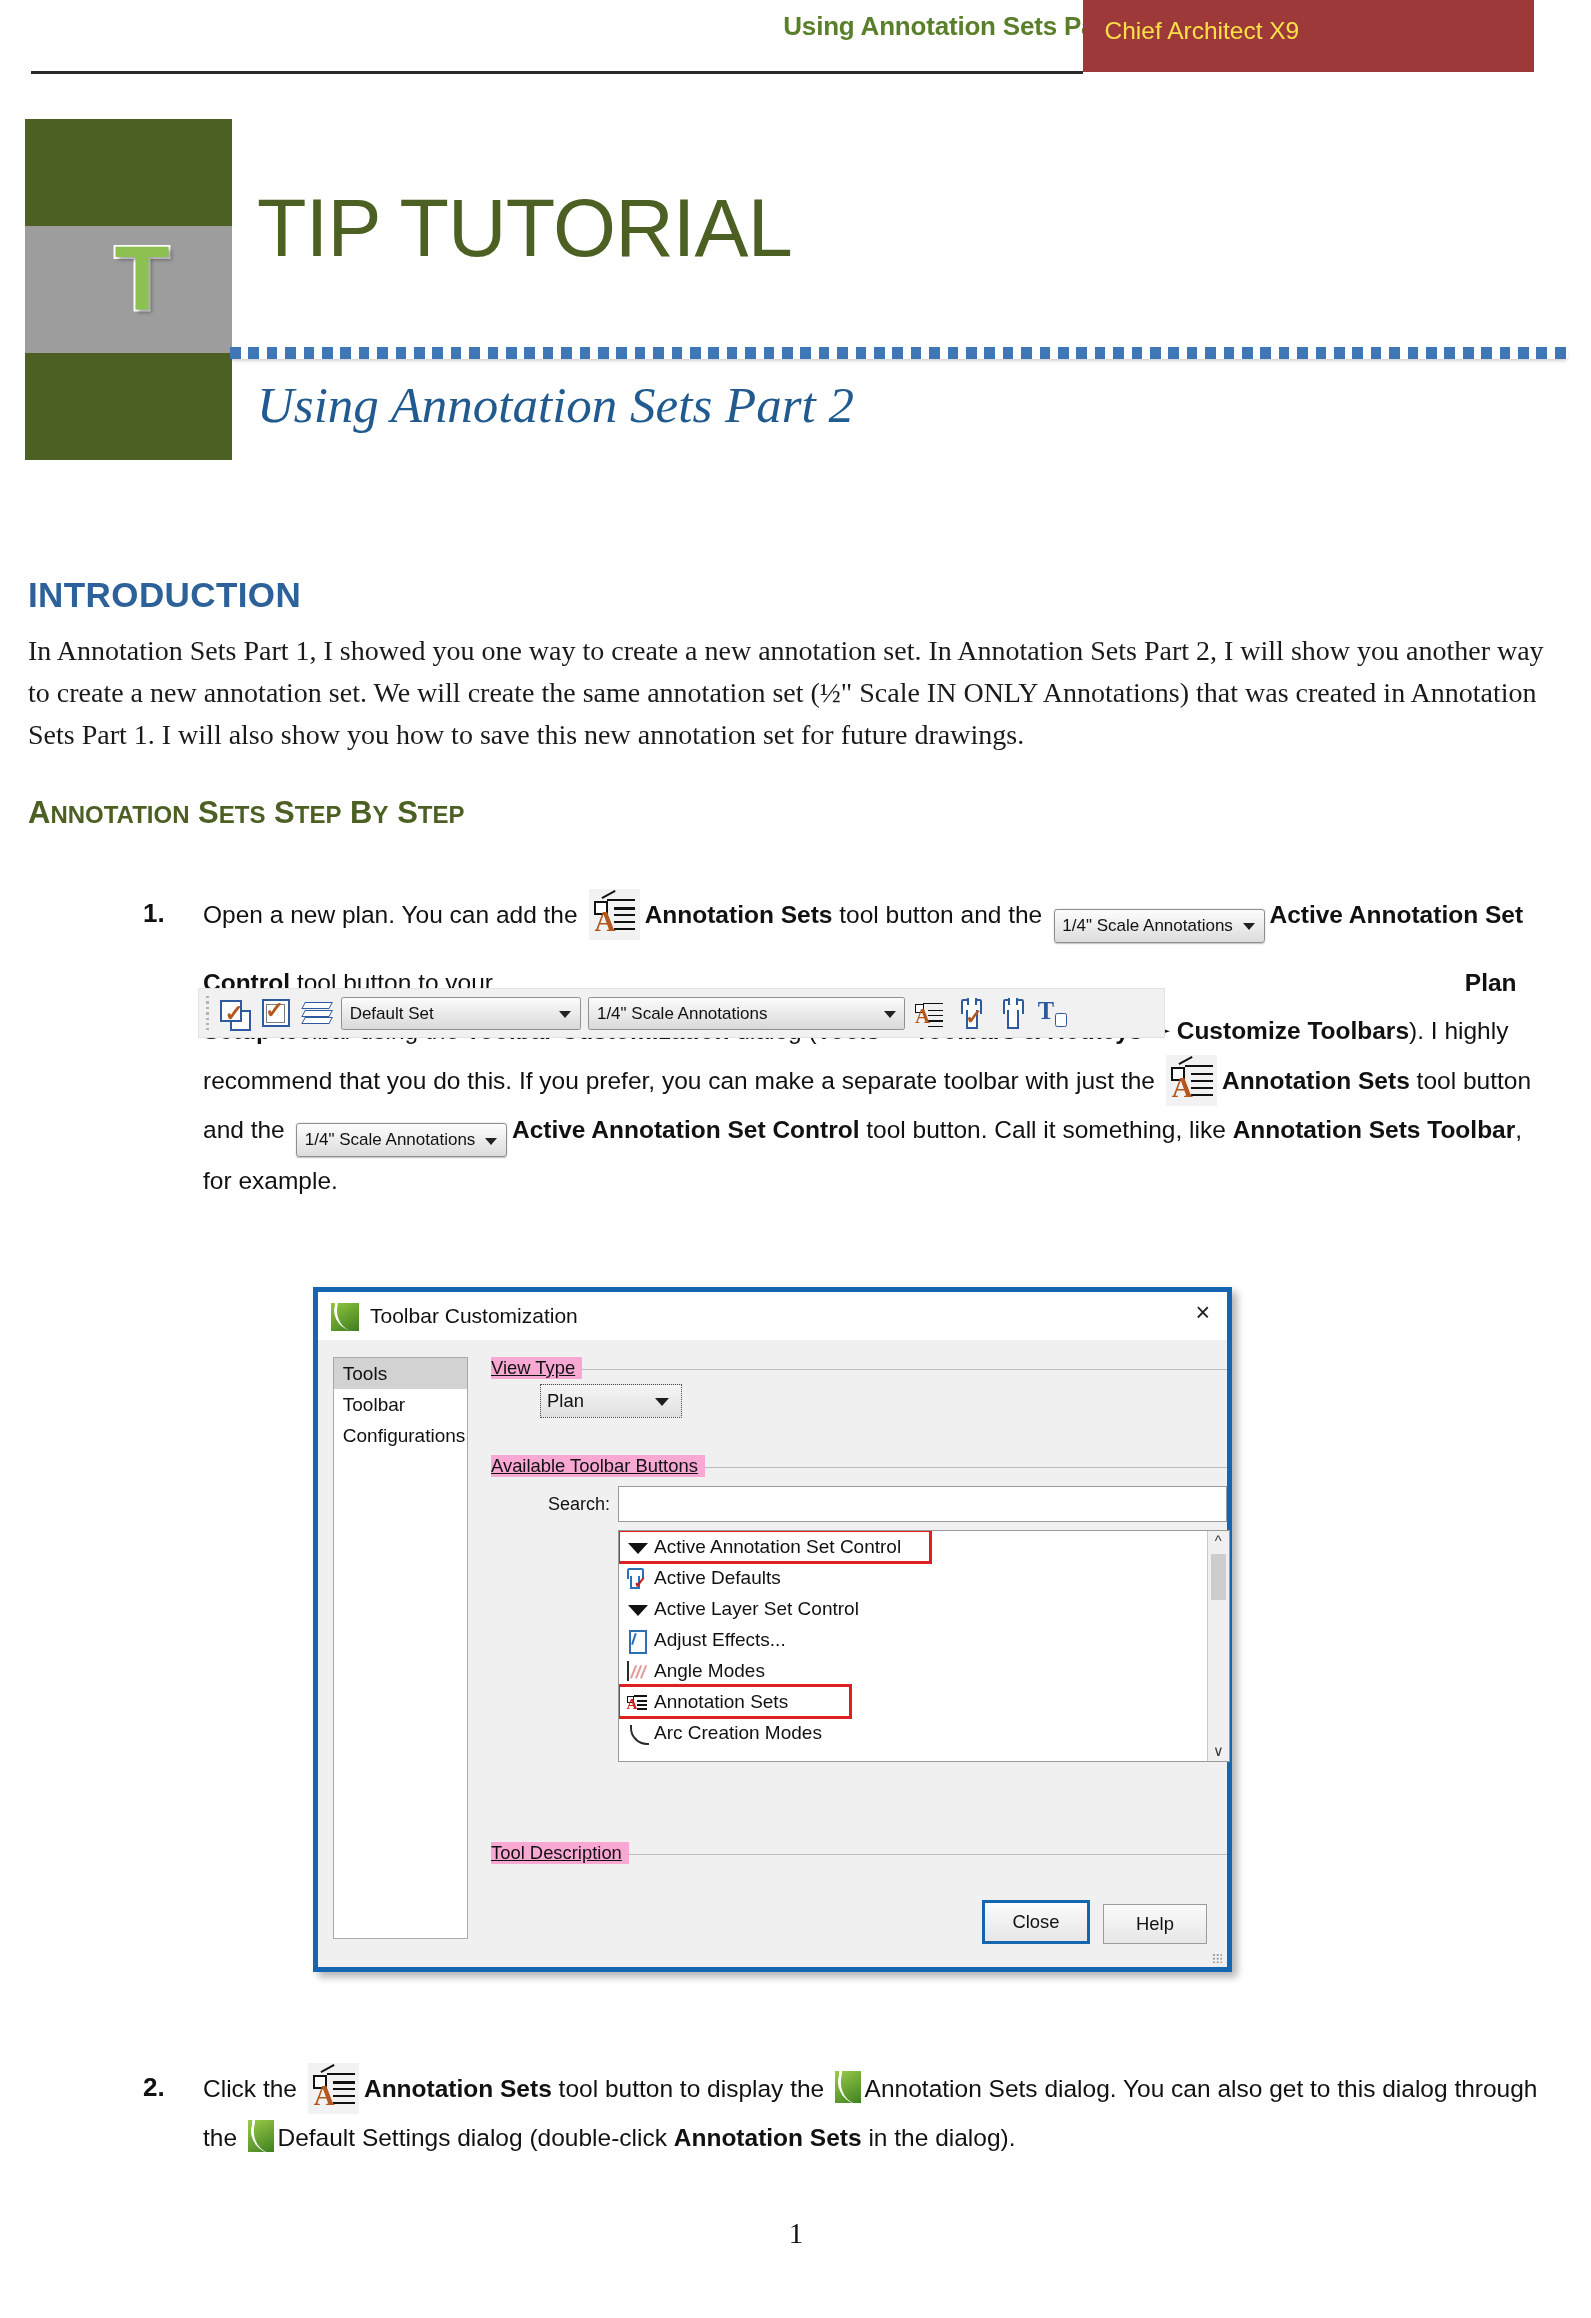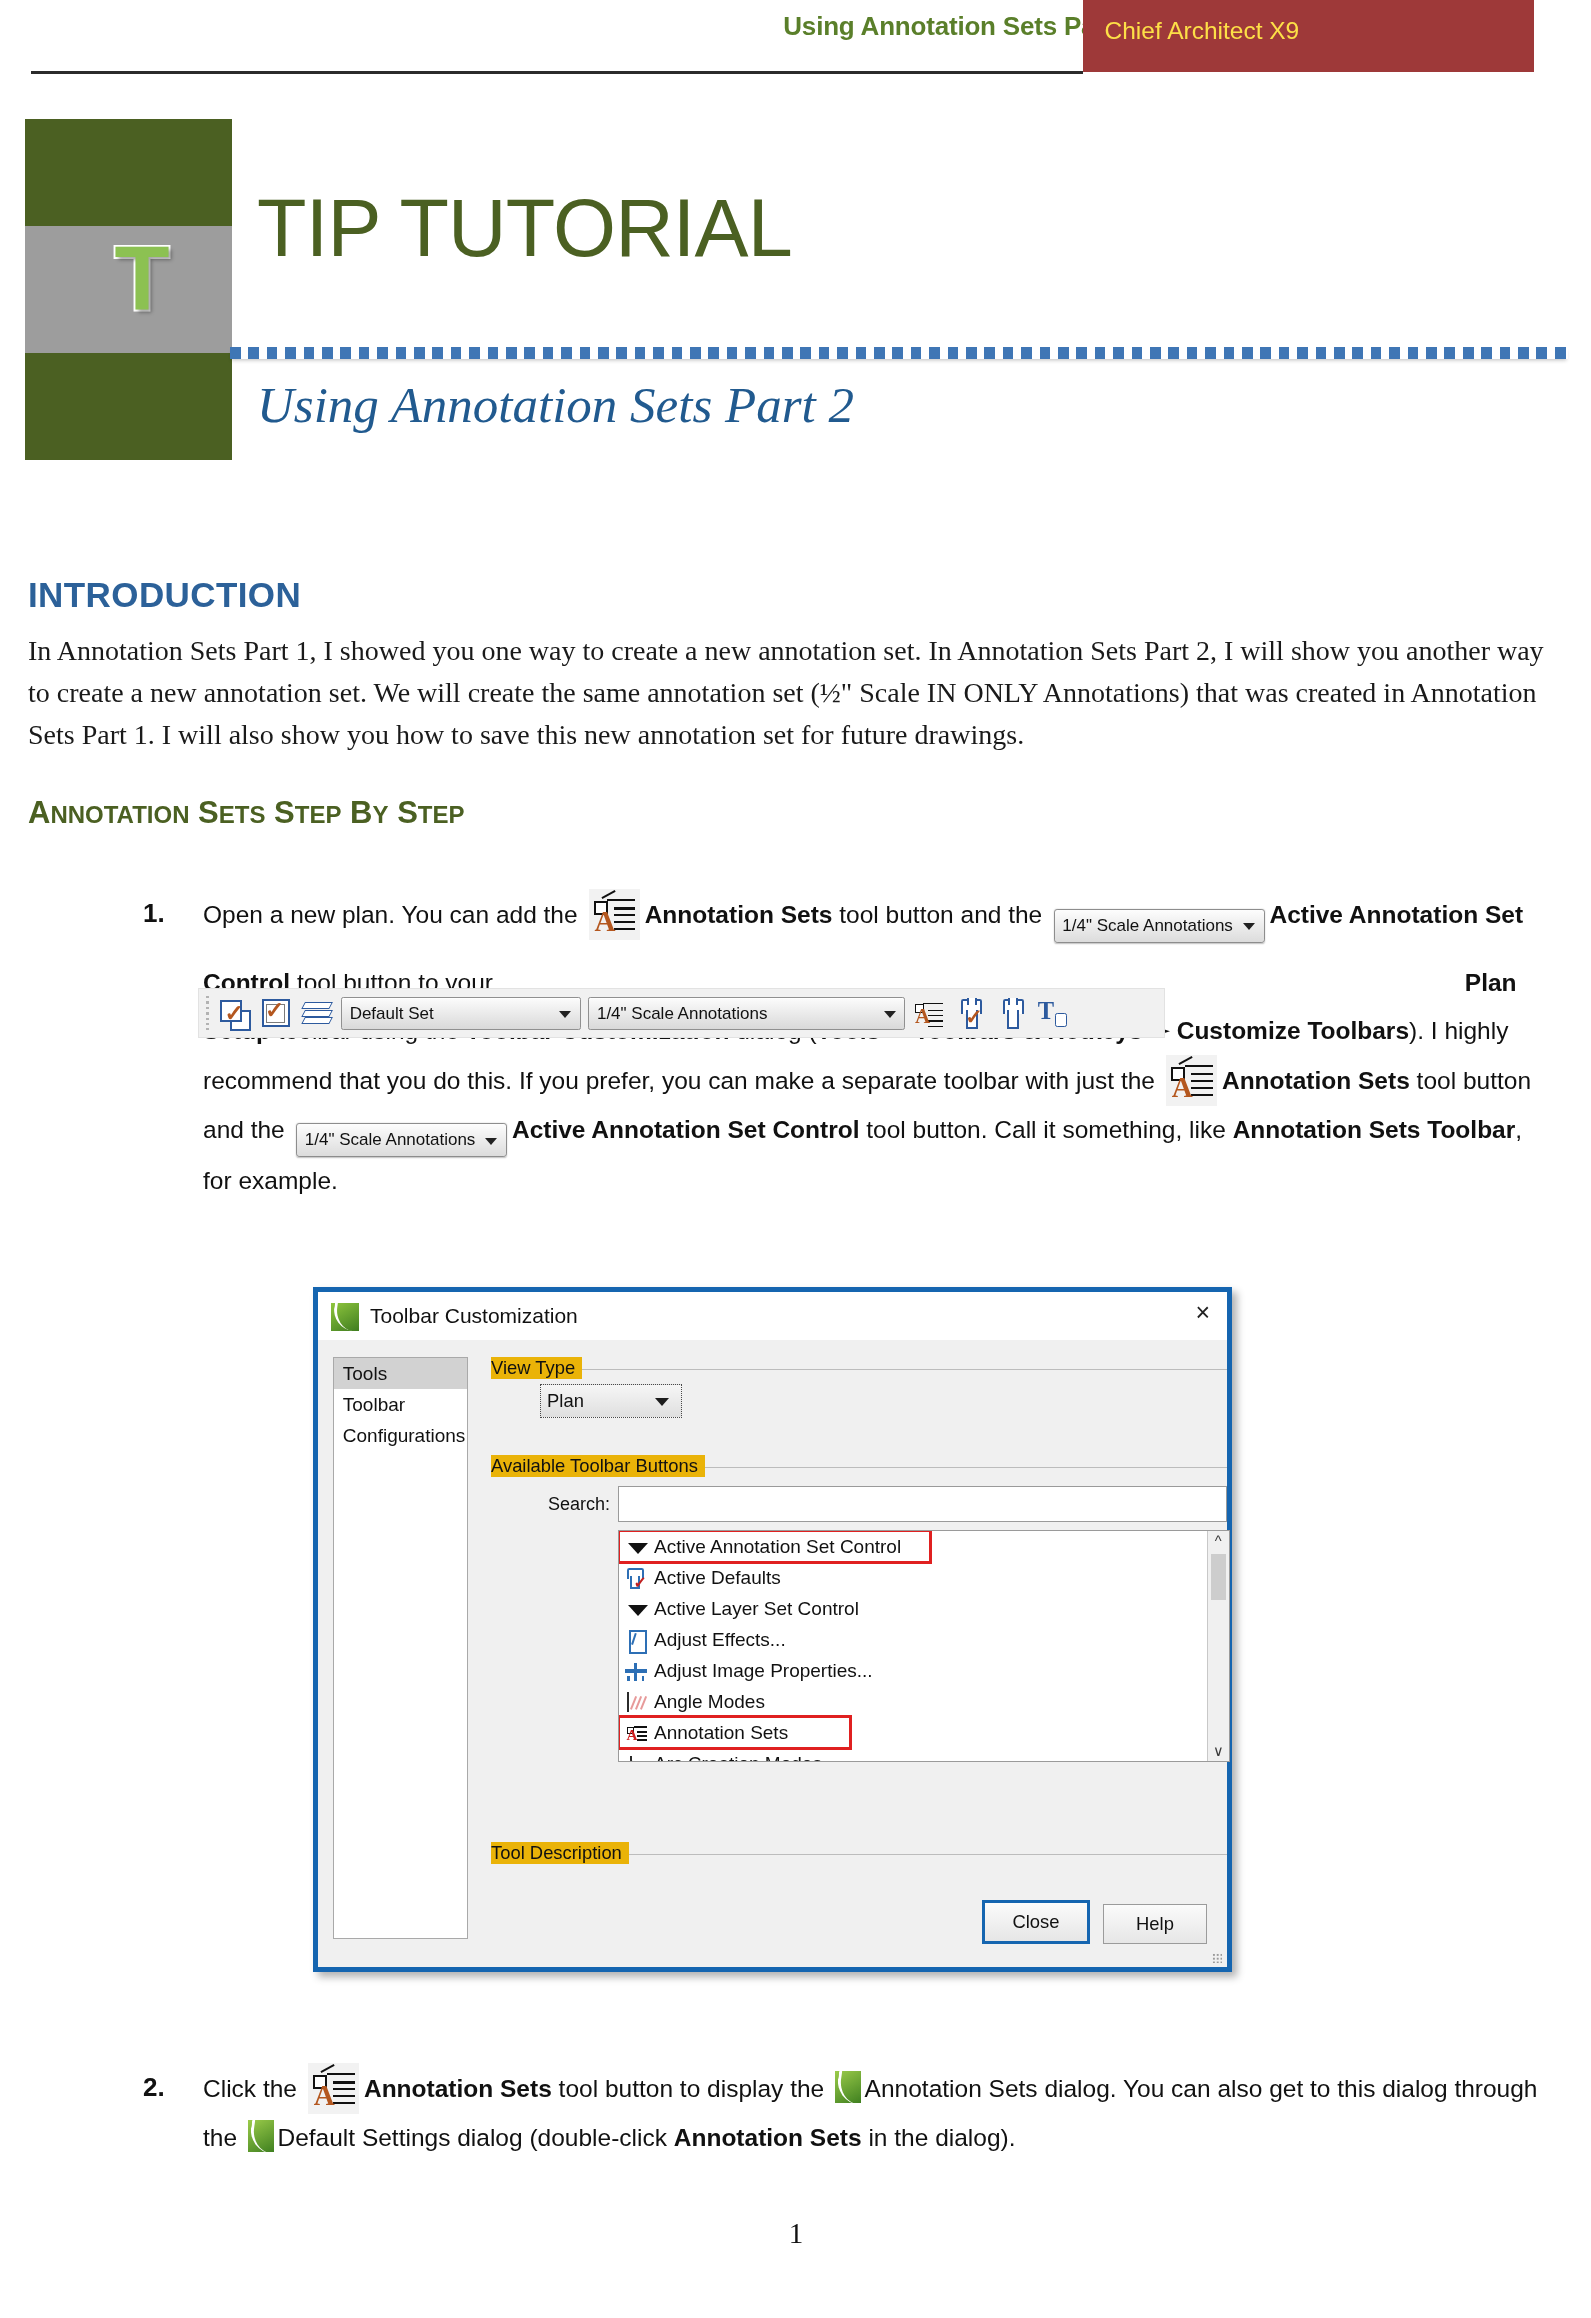--- a/index.html
+++ b/index.html
@@ -232,21 +232,21 @@
   .dlg-body{ position:relative; height:calc(100% - 48px); }
 
   .navlist{
     position:absolute; left:14.6px; top:17px; width:133px; height:580px;
     background:#fff; border:1.5px solid #a9a9a9;
   }
   .navlist .item{ height:31px; line-height:31px; padding-left:9.2px; font-size:19px; color:#111; }
   .navlist .item.sel{ background:#d2d2d2; }
 
   .grp{ position:absolute; }
-  .grp .lbl{ position:absolute; left:0; top:0; font-size:18.4px; color:#111; background:#eab308; padding-right:7px; z-index:2;}
+  .grp .lbl{ position:absolute; left:0; top:0; font-size:18.4px; color:#111; background:#f9a8d4; padding-right:7px; z-index:2;text-decoration:underline;}
   .grp .line{ position:absolute; left:0; top:11.5px; right:0; height:1.5px; background:#bcbcbc; }
 
   #grpView{ left:173px; top:17px; width:736px; }
   #grpAvail{ left:173px; top:115px; width:736px; }
   #grpDesc{ left:173px; top:502px; width:736px; }
 
   .viewdd{
     position:absolute; left:222px; top:44px; width:134px; height:32px;
     background:linear-gradient(#f6f6f6,#dfdfdf);
     border:1.5px dotted #4a4a4a; font-size:18.4px; line-height:31px; padding-left:6.1px; color:#111;
@@ -467,30 +467,20 @@
         <span>Active Layer Set Control</span>
       </div>
       <div class="lbrow">
         <span class="ic ic-effects">
             <span class="bx"></span>
             <span class="pn"></span>
           </span>
         <span>Adjust Effects...</span>
       </div>
       <div class="lbrow">
-        <span class="ic ic-imgprop">
-            <span class="h"></span>
-            <span class="v"></span>
-            <span class="d1"></span>
-            <span class="d2"></span>
-            <span class="d3"></span>
-          </span>
-        <span>Adjust Image Properties...</span>
-      </div>
-      <div class="lbrow">
         <span class="ic ic-angle">
             <span class="v"></span>
             <span class="r1"></span>
             <span class="r2"></span>
             <span class="r3"></span>
           </span>
         <span>Angle Modes</span>
       </div>
       <div class="lbrow hl" id="row-as">
         <span class="ic ic-as2">

